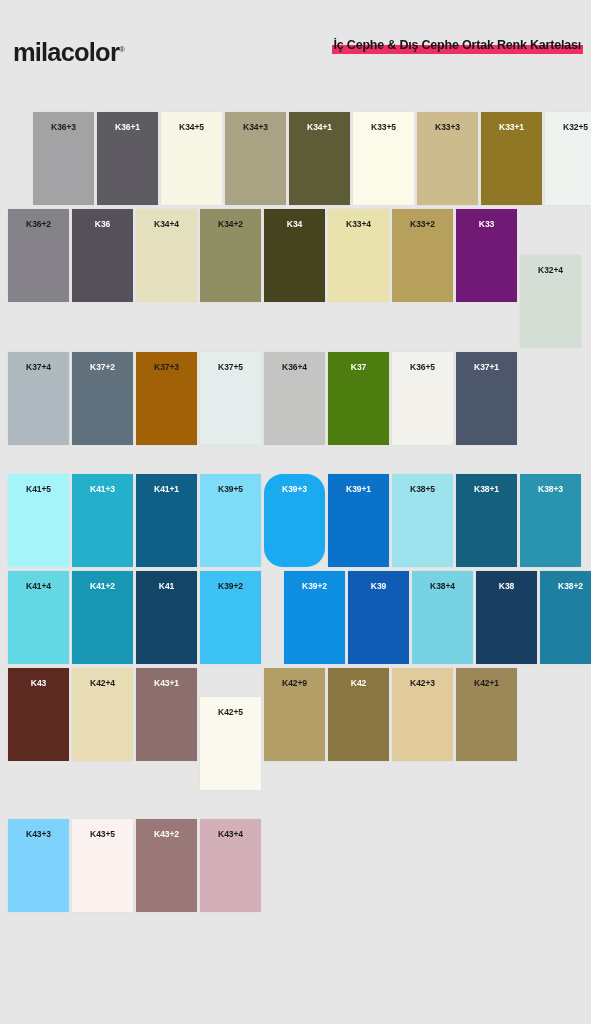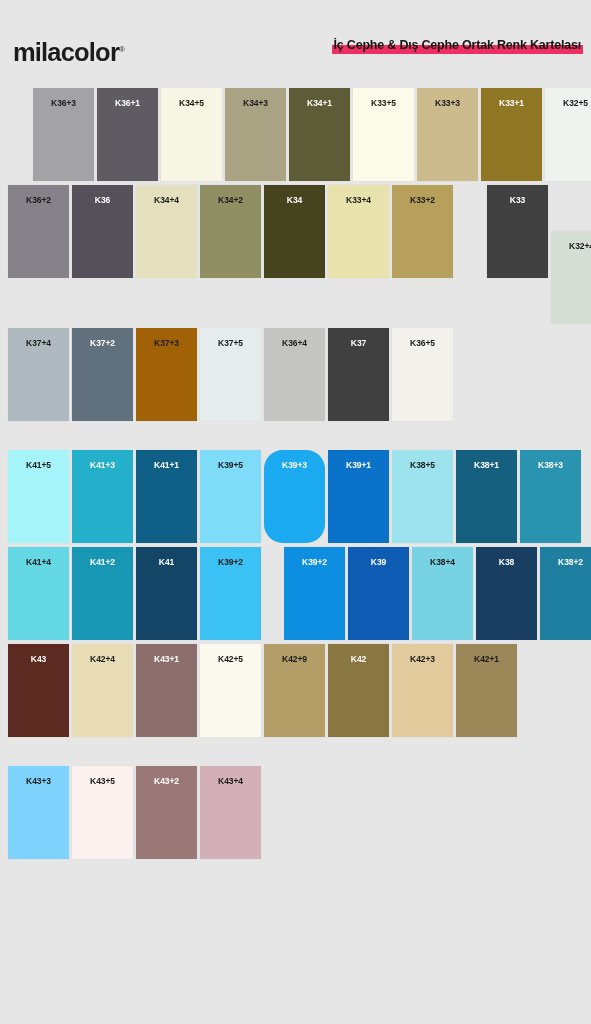--- a/index.html
+++ b/index.html
@@ -11,21 +11,21 @@
     height: 1024px;
     background: #e6e6e6;
     font-family: "Liberation Sans", sans-serif;
     overflow: hidden;
     position: relative;
   }
 
   
   .header {
     position: relative;
-    height: 88px;
+    height: 112px;
     box-sizing: border-box;
   }
   .brand {
     position: absolute;
     left: 14px;
     top: 40px;
     font-size: 25px;
     font-weight: 700;
     letter-spacing: -0.8px;
     color: #1c1c1c;
@@ -162,21 +162,21 @@
         </div>
         <div class="swatch" style="background: rgb(69, 68, 31);">
           <div class="swatch-label label-light">K34</div>
         </div>
         <div class="swatch" style="background: rgb(234, 226, 173);">
           <div class="swatch-label label-dark">K33+4</div>
         </div>
         <div class="swatch" style="background: rgb(183, 159, 92);">
           <div class="swatch-label label-dark">K33+2</div>
         </div>
-        <div class="swatch" style="background: #404040; margin-left: 31px;">
+        <div class="swatch" style="background: #701a75;">
           <div class="swatch-label label-light">K33</div>
         </div>
         <div class="swatch" style="background: rgb(213, 222, 213); margin-top: 46px;">
           <div class="swatch-label label-dark">K32+4</div>
         </div>
       </div>
       <div class="row">
         <div class="swatch" style="background: rgb(174, 186, 192);">
           <div class="swatch-label label-dark">K37+4</div>
         </div>
@@ -185,26 +185,29 @@
         </div>
         <div class="swatch" style="background: #a16207;">
           <div class="swatch-label label-dark">K37+3</div>
         </div>
         <div class="swatch" style="background: rgb(228, 236, 236);">
           <div class="swatch-label label-dark">K37+5</div>
         </div>
         <div class="swatch" style="background: rgb(196, 196, 194);">
           <div class="swatch-label label-dark">K36+4</div>
         </div>
-        <div class="swatch" style="background: #404040; text-decoration: underline;">
+        <div class="swatch" style="background: #4d7c0f; text-decoration: underline;">
           <div class="swatch-label label-light">K37</div>
         </div>
         <div class="swatch" style="background: rgb(242, 241, 236);">
           <div class="swatch-label label-dark">K36+5</div>
         </div>
+        <div class="swatch" style="background: rgb(77, 87, 107);">
+          <div class="swatch-label label-light">K37+1</div>
+        </div>
       </div>
     </div>
     <div class="group">
       <div class="row">
         <div class="swatch" style="background: rgb(165, 244, 250);">
           <div class="swatch-label label-dark">K41+5</div>
         </div>
         <div class="swatch" style="background: rgb(36, 176, 203);">
           <div class="swatch-label label-light">K41+3</div>
         </div>
@@ -262,21 +265,21 @@
       <div class="row">
         <div class="swatch" style="background: rgb(92, 42, 33);">
           <div class="swatch-label label-light">K43</div>
         </div>
         <div class="swatch" style="background: rgb(232, 220, 181);">
           <div class="swatch-label label-dark">K42+4</div>
         </div>
         <div class="swatch" style="background: rgb(140, 111, 109);">
           <div class="swatch-label label-light">K43+1</div>
         </div>
-        <div class="swatch" style="background: rgb(251, 249, 238);">
+        <div class="swatch" style="background: rgb(251, 249, 238); margin-top: 29px;">
           <div class="swatch-label label-dark">K42+5</div>
         </div>
         <div class="swatch" style="background: rgb(180, 158, 104);">
           <div class="swatch-label label-dark">K42+9</div>
         </div>
         <div class="swatch" style="background: rgb(138, 118, 64);">
           <div class="swatch-label label-light">K42</div>
         </div>
         <div class="swatch" style="background: rgb(225, 203, 156);">
           <div class="swatch-label label-dark">K42+3</div>

